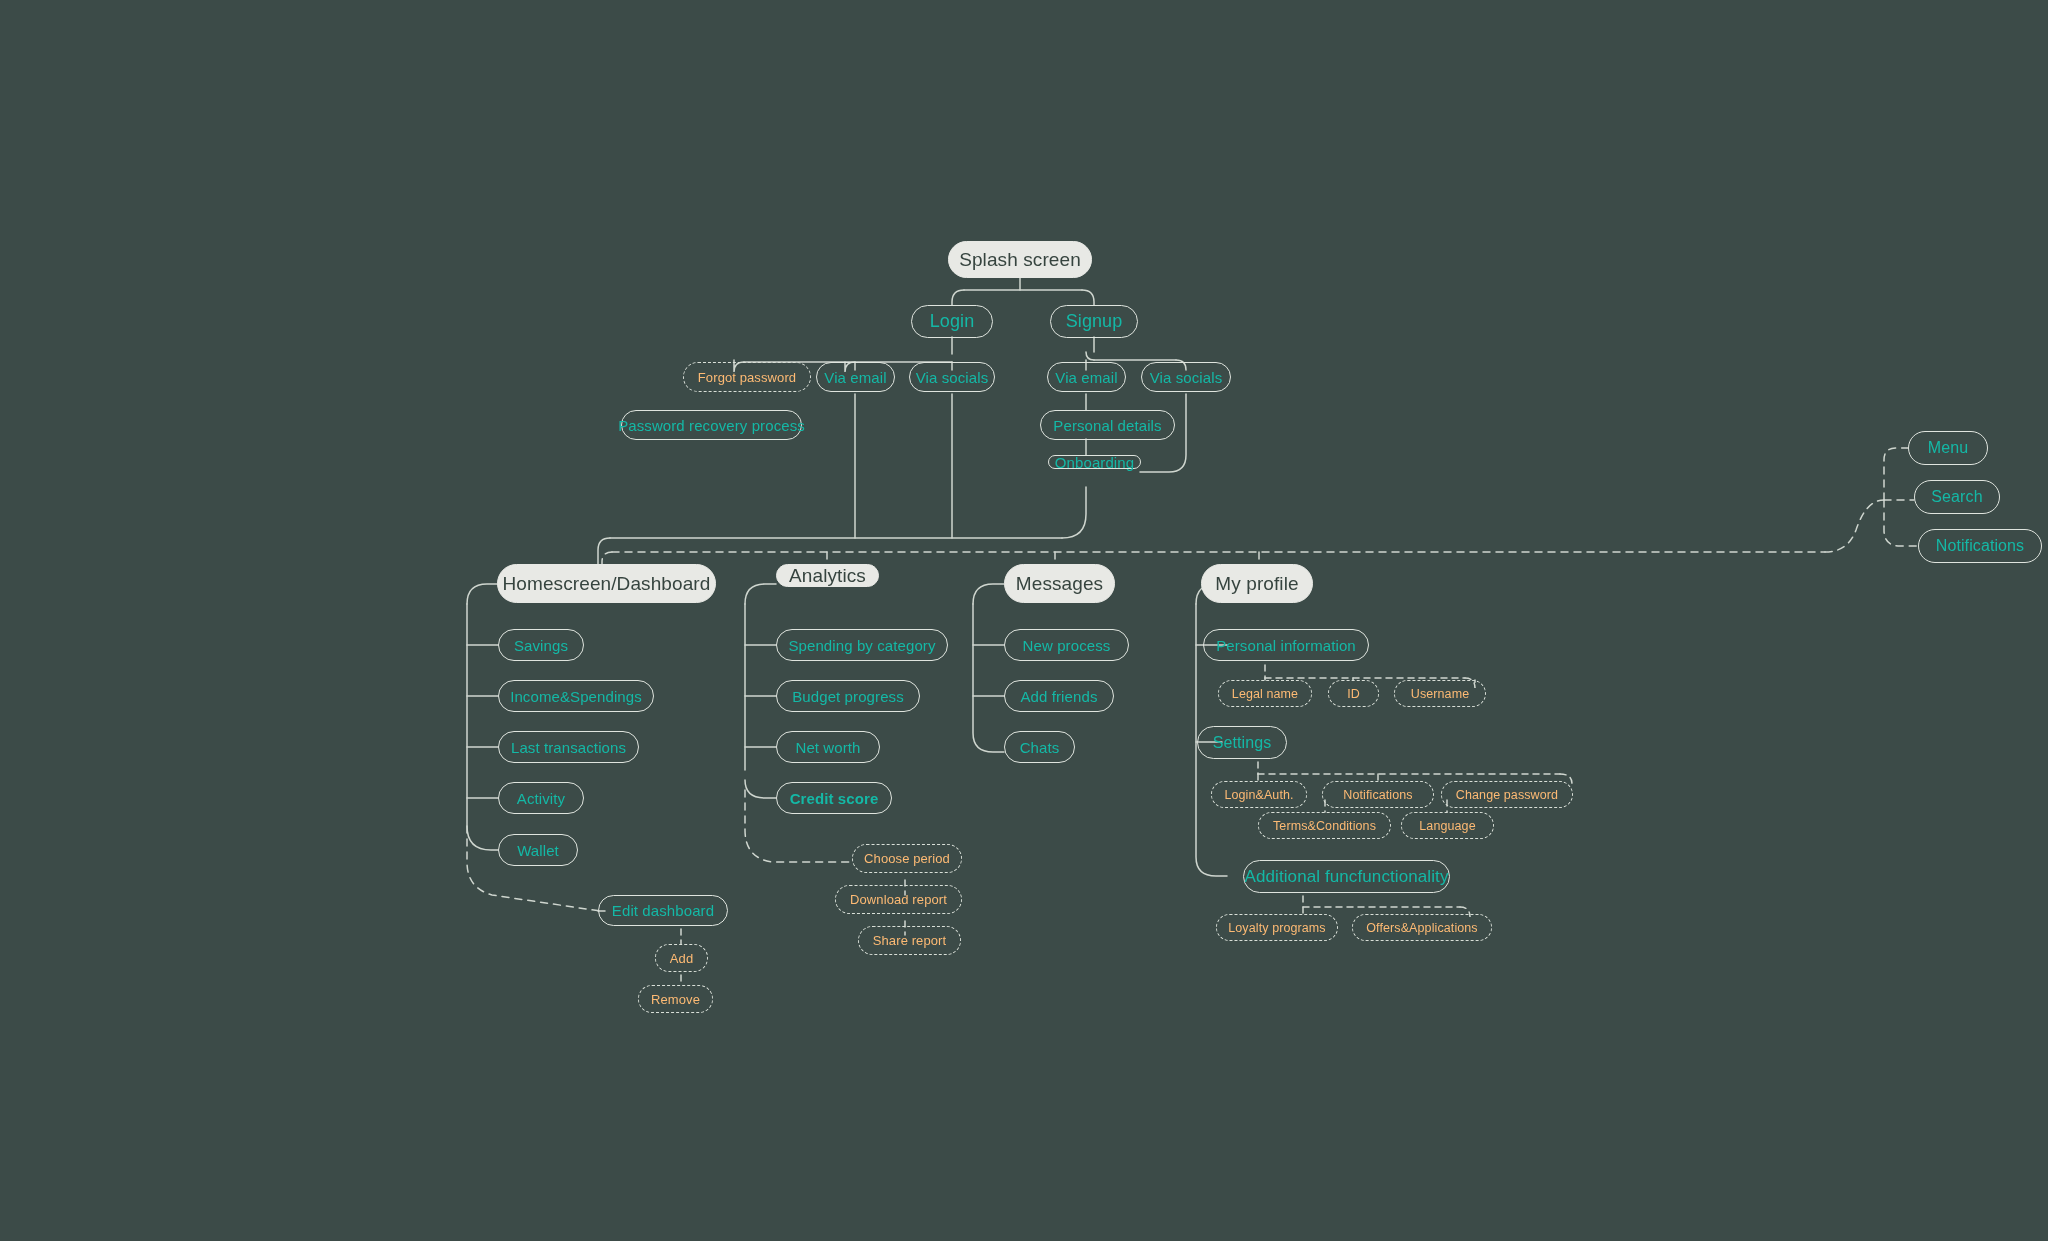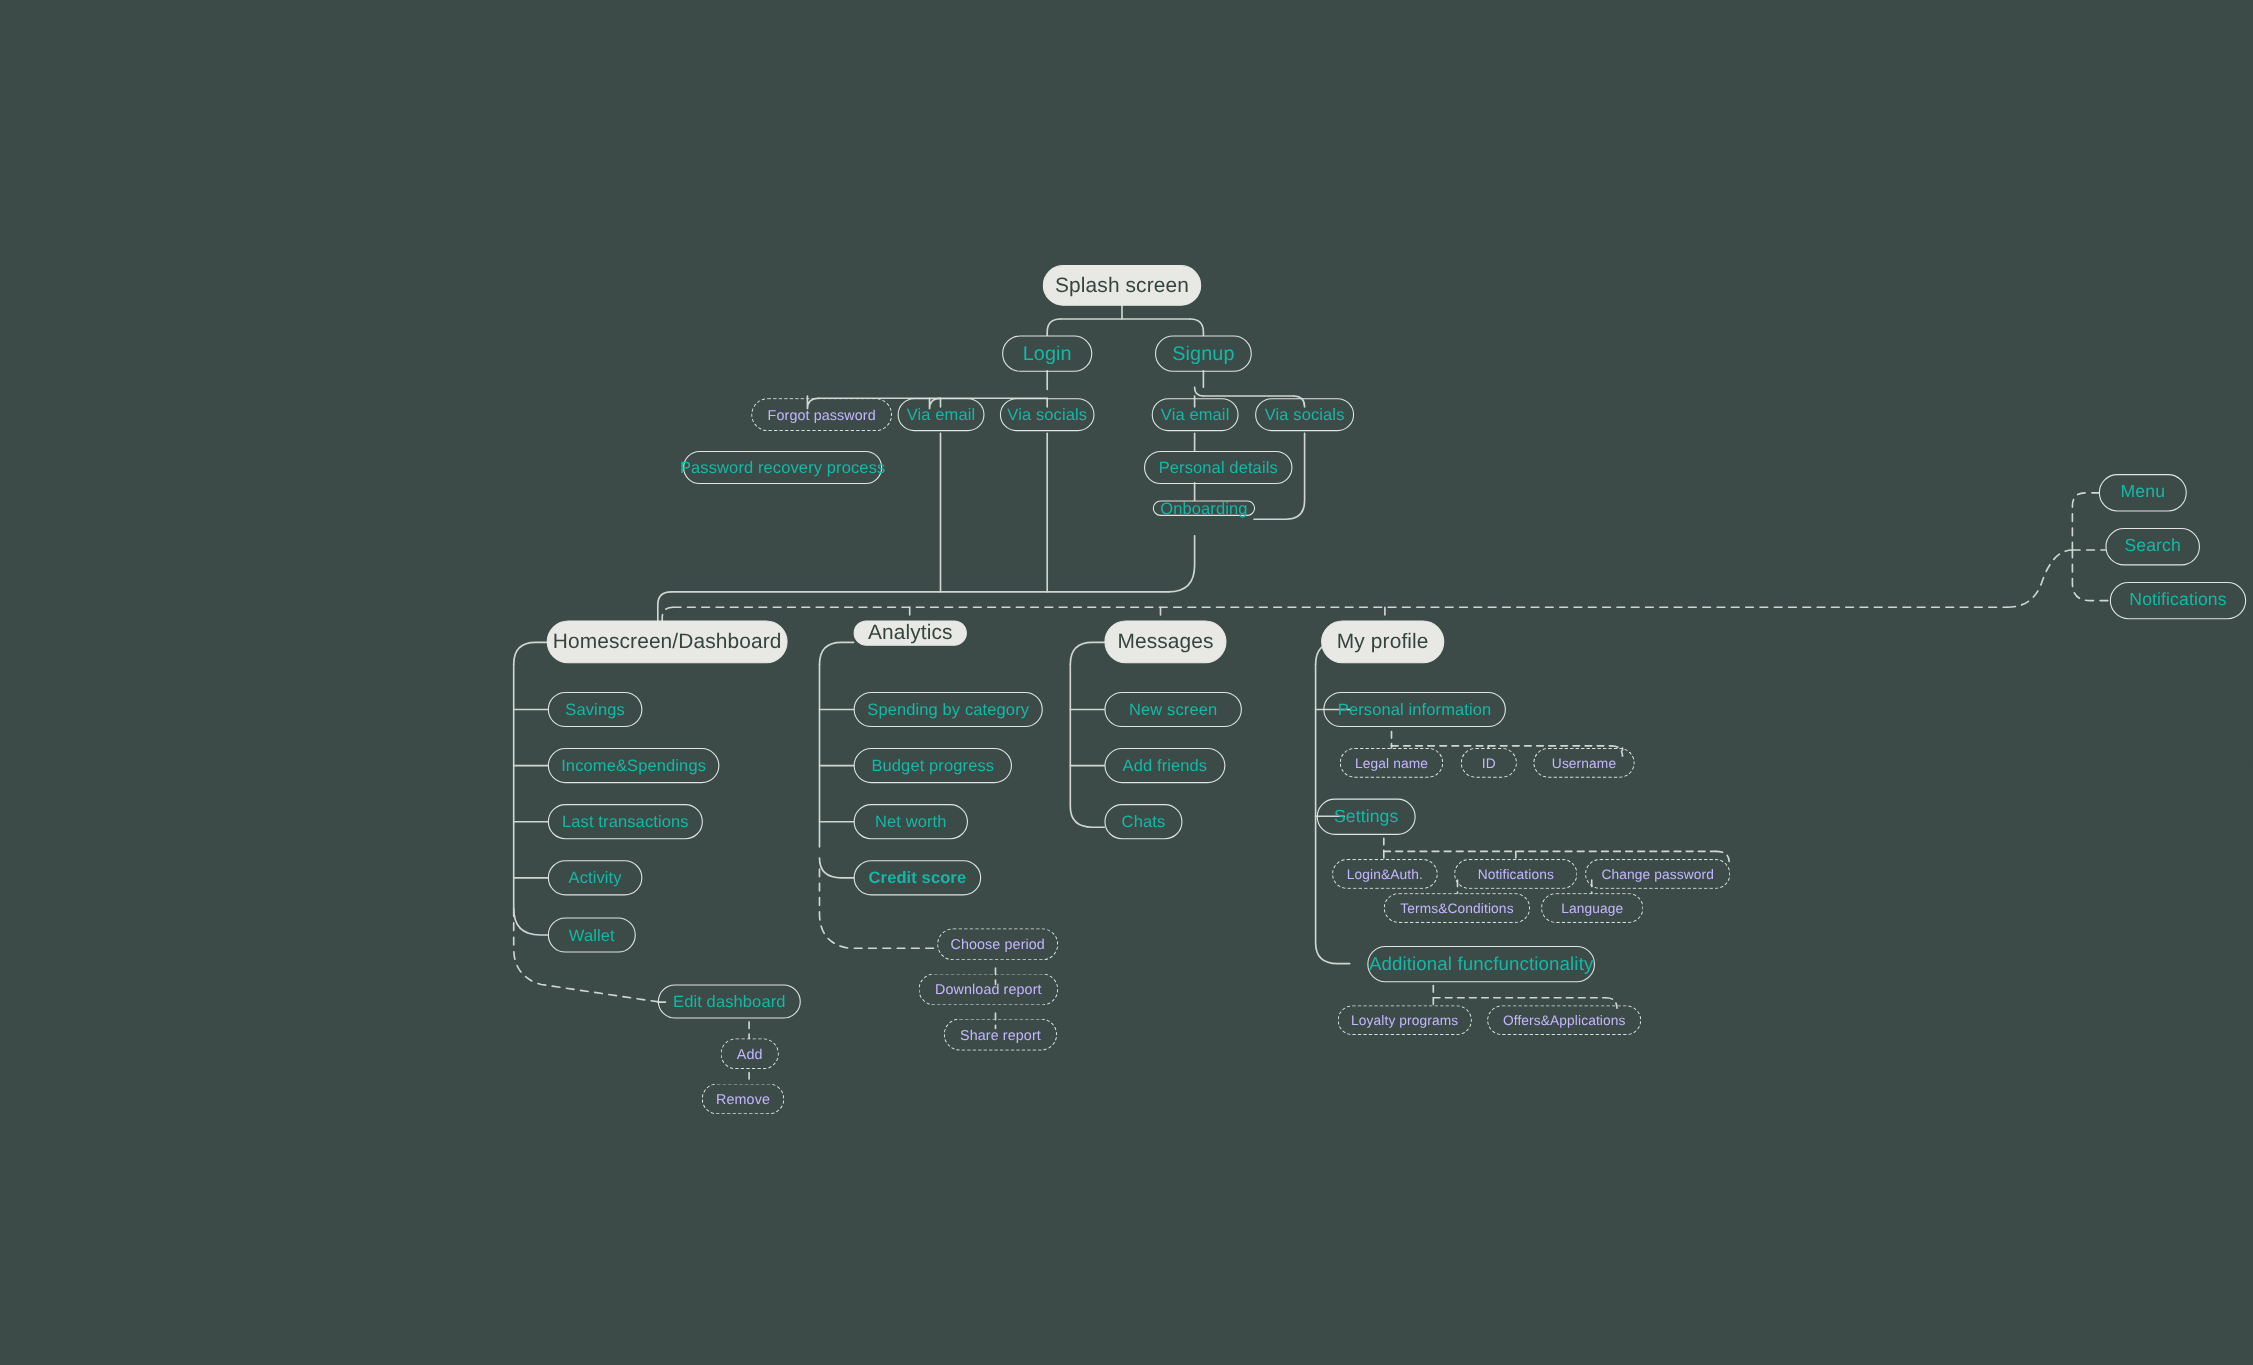--- a/index.html
+++ b/index.html
@@ -30,21 +30,21 @@
   
   .n-solid{
     background:transparent;
     color:#14b8a6;
     border:1.4px solid #dfe4de;
     font-size:15px;
   }
   
   .n-dashed{
     background:transparent;
-    color:#c4b5fd;
+    color:#fdba74;
     border:1.5px dashed #d9dfd8;
     font-size:13px;
   }
   .n-tiny{font-size:12.5px;}
 </style>
 </head>
 <body>
 
 <div id="stage">
 
@@ -269,21 +269,21 @@
 
   <div class="node n-dashed" style="left:858px;top:926px;width:103px;height:29px;">
     <span>Share report</span>
   </div>
 
   <div class="node n-filled" style="left:1004px;top:564px;width:111px;height:39px;">
     <span>Messages</span>
   </div>
 
   <div class="node n-solid" style="left:1004px;top:629px;width:125px;height:32px;">
-    <span>New screen</span>
+    <span>New process</span>
   </div>
 
   <div class="node n-solid" style="left:1004px;top:680px;width:110px;height:32px;">
     <span>Add friends</span>
   </div>
 
   <div class="node n-solid" style="left:1004px;top:731px;width:71px;height:32px;">
     <span>Chats</span>
   </div>
 

